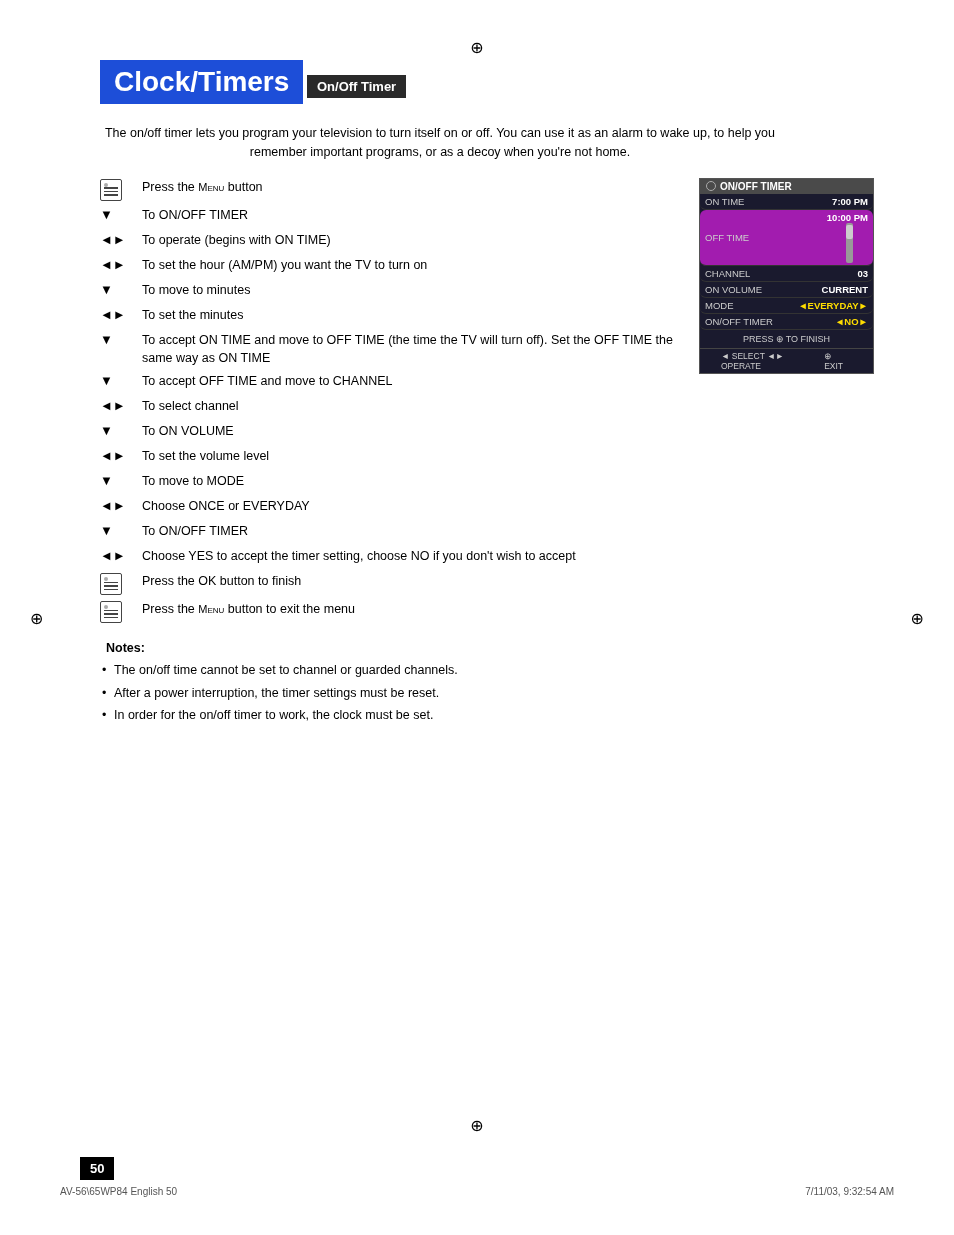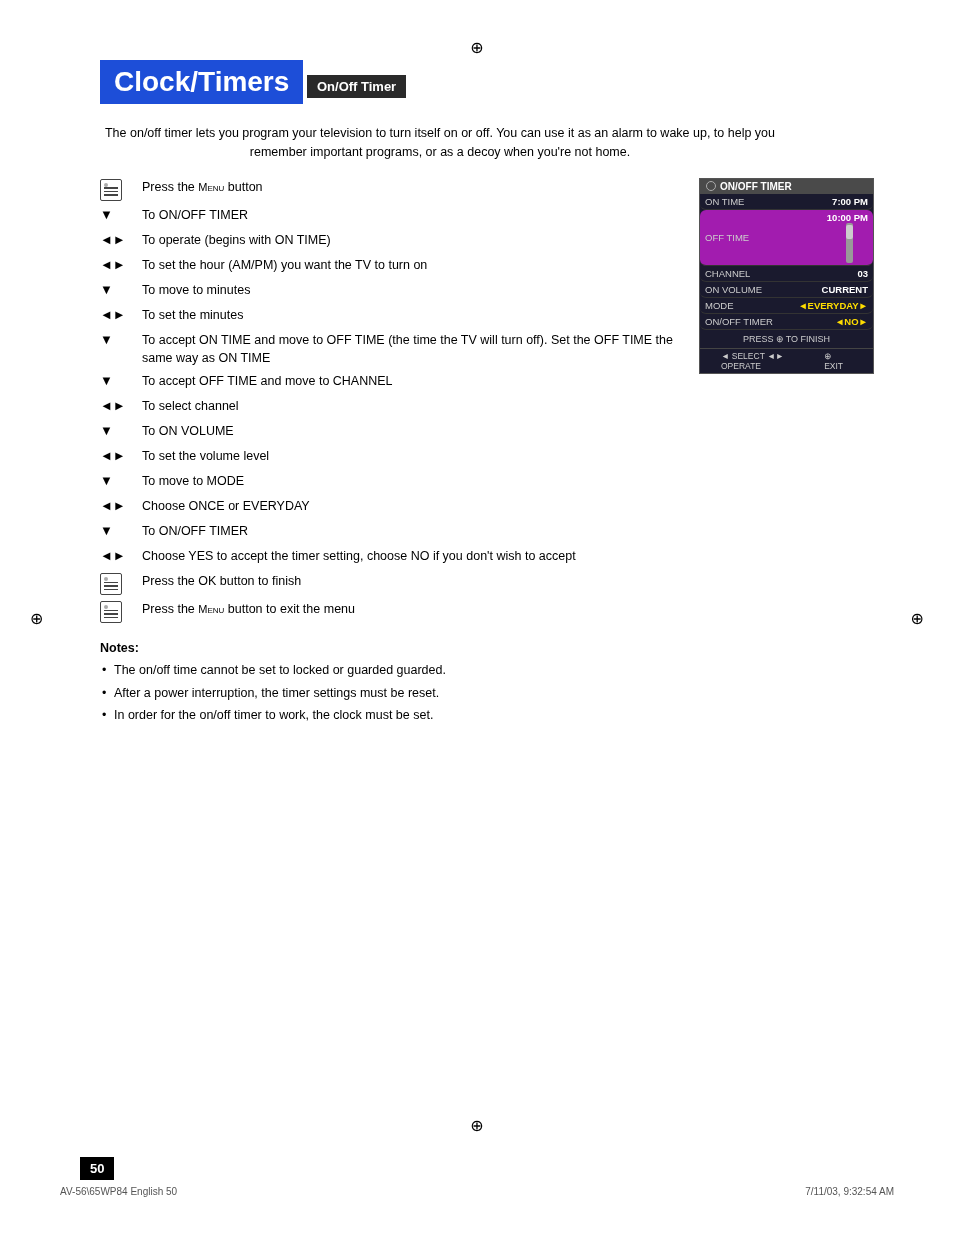--- a/index.html
+++ b/index.html
@@ -98,20 +98,21 @@
     }
 
     
     .notes-section {
       margin-top: 18px;
     }
     .notes-label {
       font-weight: bold;
       font-size: 12.5px;
       margin-bottom: 6px;
+      margin-left: 6px;
     }
     .notes-list {
       list-style: none;
       padding: 0;
     }
     .notes-list li {
       font-size: 12.5px;
       line-height: 1.5;
       padding-left: 14px;
       position: relative;
@@ -384,21 +385,21 @@
             <span style="display:block;width:14px;height:1.5px;background:#444;"></span>
             <span style="display:block;width:14px;height:1.5px;background:#444;"></span>
           </div>
         </div>
         <div class="instr-text">Press the <span style="font-variant:small-caps;font-size:11px;">Menu</span> button to exit the menu</div>
       </div>
 
       <div class="notes-section">
         <div class="notes-label">Notes:</div>
         <ul class="notes-list">
-          <li>The on/off time cannot be set to locked or guarded guarded.</li>
+          <li>The on/off time cannot be set to channel or guarded channels.</li>
           <li>After a power interruption, the timer settings must be reset.</li>
           <li>In order for the on/off timer to work, the clock must be set.</li>
         </ul>
       </div>
     </div>
 
     <div class="tv-menu">
       <div class="tv-menu-title">
         <span class="circle-icon"></span>
         <span>ON/OFF TIMER</span>

